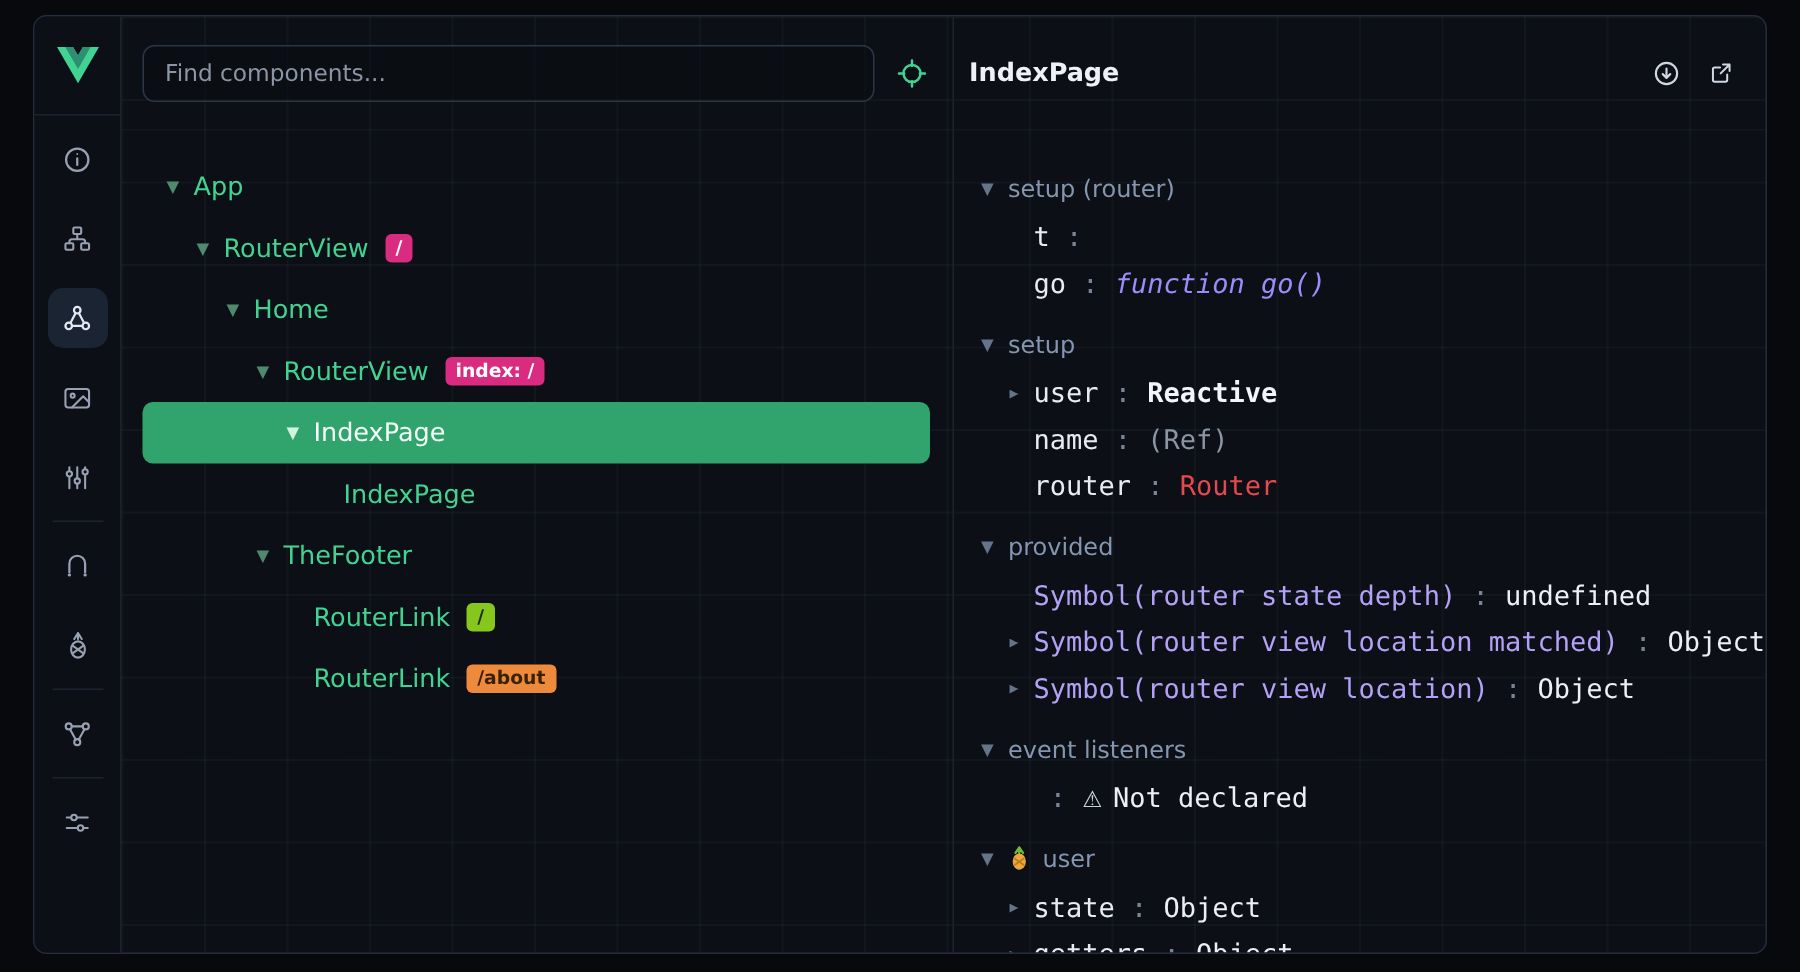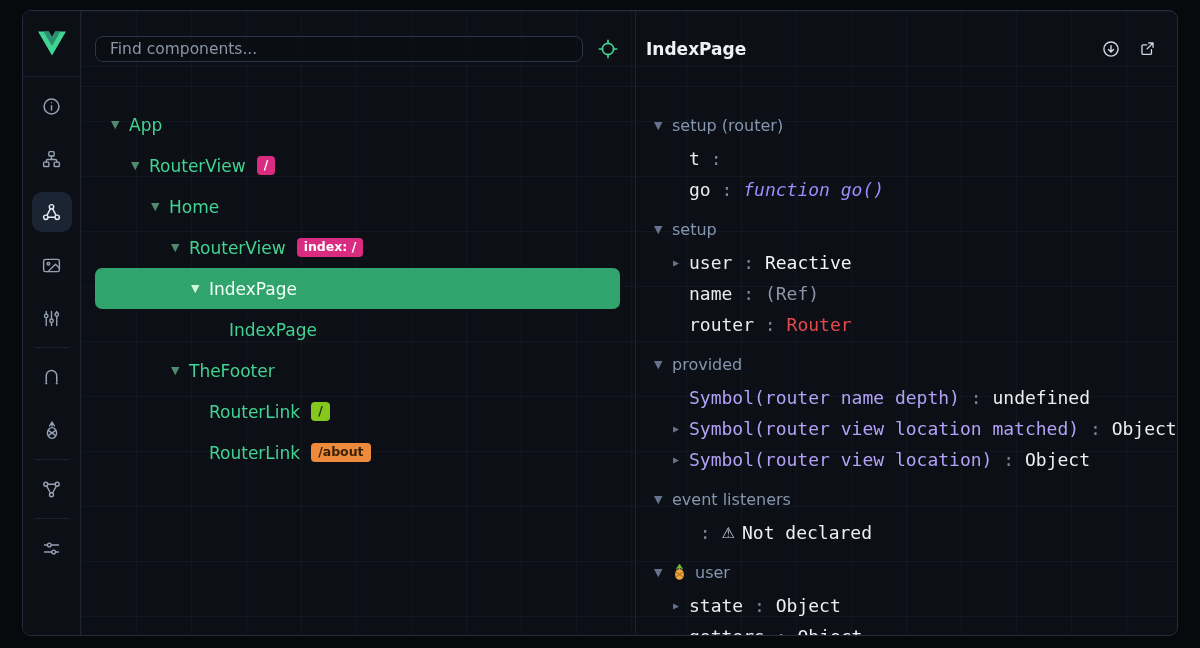--- a/index.html
+++ b/index.html
@@ -26,21 +26,21 @@
   .main { flex:1; display:flex; min-width:0;
     background-image:
       linear-gradient(to right, rgba(125,148,180,0.055) 1px, transparent 1px),
       linear-gradient(to bottom, rgba(125,148,180,0.055) 1px, transparent 1px);
     background-size:55px 55px; }
 
   
   .left-pane { width:554px; flex-shrink:0; display:flex; flex-direction:column; min-width:0; }
   .toolbar { height:76px; display:flex; align-items:center; padding:0 16px 0 14px; gap:14px;
              border-bottom:1px solid rgba(125,148,180,0.07); flex-shrink:0; }
-  .search { flex:1; height:26px; background:rgba(9,12,17,0.55); border:1px solid #2b3648;
+  .search { flex:1; height:38px; background:rgba(9,12,17,0.55); border:1px solid #2b3648;
             border-radius:8px; color:#dbe2ec; font-size:15.5px; padding:0 14px; outline:none;
             font-family:"DejaVu Sans","Liberation Sans",sans-serif; }
   .search::placeholder { color:#8b95a6; }
   .target { color:#42d392; display:flex; cursor:pointer; }
 
   .tree { padding:17px 15px 0 14px; flex:1; overflow:hidden; }
   .trow { height:41px; display:flex; align-items:center; border-radius:7px;
           padding-left:calc(16px + var(--d) * 20px); cursor:pointer; }
   .trow.selected { background:#30a46c; }
   .caret { width:18px; color:#4f8a6d; font-size:11px; flex-shrink:0; line-height:1; }
@@ -69,21 +69,21 @@
   .scaret { width:18px; font-size:11px; color:#64748b; flex-shrink:0; line-height:1; }
   .sect-icon { margin-right:8px; display:flex; }
   .irow { height:31px; display:flex; align-items:center; padding-left:19px;
           white-space:pre; overflow:hidden; font-size:18px; }
   .icaret { width:16px; font-size:10px; color:#64748b; flex-shrink:0; line-height:1; }
   .ikey { color:#e8ecf2; }
   .ikey.symbol { color:#b3a1f7; }
   .sep { color:#7a8496; white-space:pre; }
   .val-func   { color:#9c8cfb; font-style:italic; }
   .val-plain  { color:#eceff4; }
-  .val-strong { color:#f2f5f9; font-weight:400; }
+  .val-strong { color:#f2f5f9; font-weight:700; }
   .val-muted  { color:#8b95a5; }
   .val-error  { color:#e5484d; }
   .warn { color:#c9d1dc; margin-right:7px; font-size:15px;
           font-family:"DejaVu Sans","Liberation Sans",sans-serif; }
 </style>
 </head>
 <body>
 
 <div class="panel">
 
@@ -301,21 +301,21 @@
           </div>
         </div>
 
         <div class="sect">
           <div class="sect-h">
             <span class="scaret">▼</span>
             <span>provided</span>
           </div>
           <div class="irow">
             <span class="icaret"></span>
-            <span class="ikey symbol">Symbol(router name depth)</span><span class="sep"> : </span><span class="val-plain">undefined</span>
+            <span class="ikey symbol">Symbol(router state depth)</span><span class="sep"> : </span><span class="val-plain">undefined</span>
           </div>
           <div class="irow">
             <span class="icaret">▶</span>
             <span class="ikey symbol">Symbol(router view location matched)</span><span class="sep"> : </span><span class="val-plain">Object</span>
           </div>
           <div class="irow">
             <span class="icaret">▶</span>
             <span class="ikey symbol">Symbol(router view location)</span><span class="sep"> : </span><span class="val-plain">Object</span>
           </div>
         </div>

